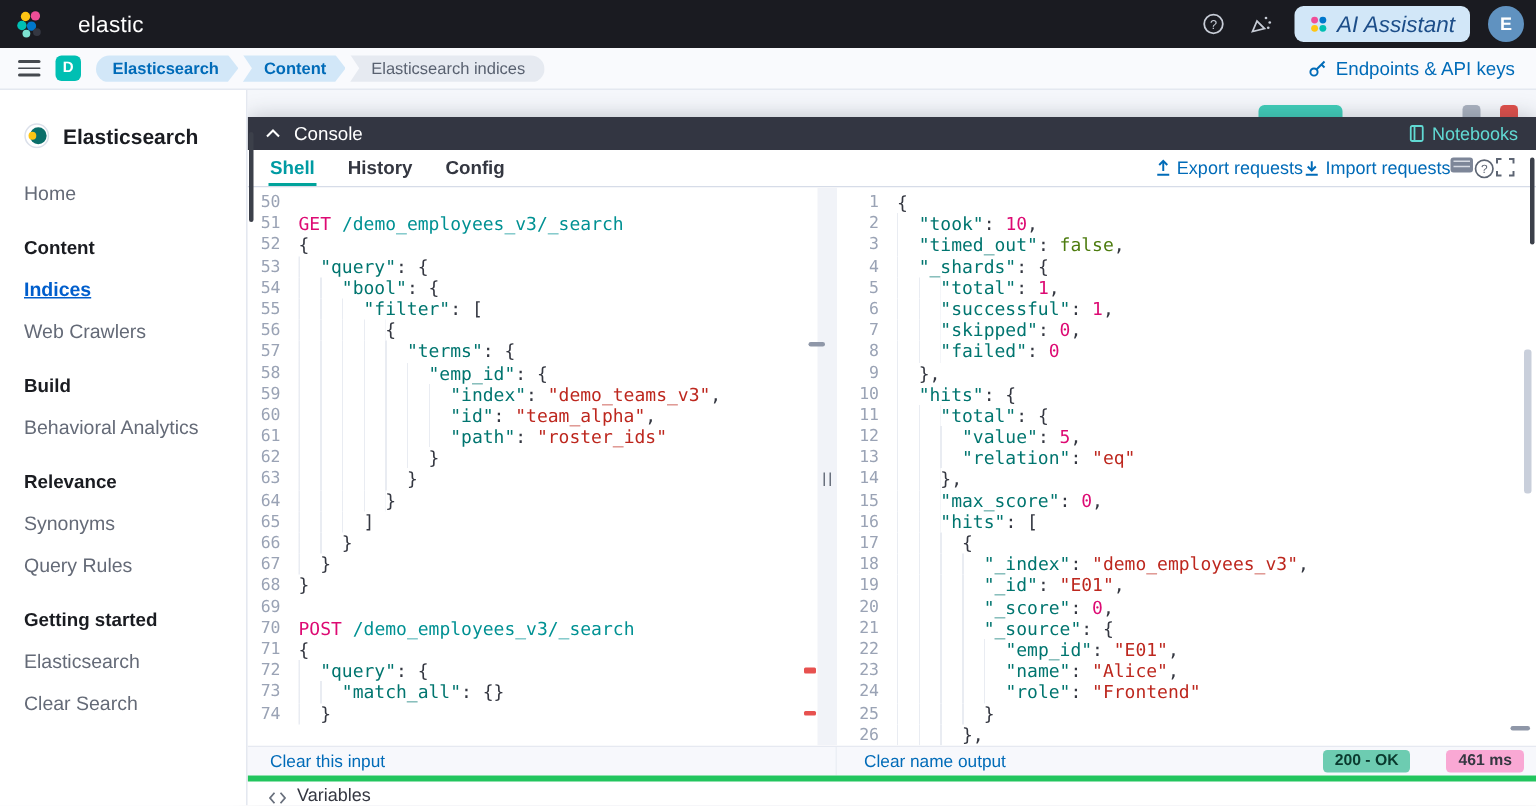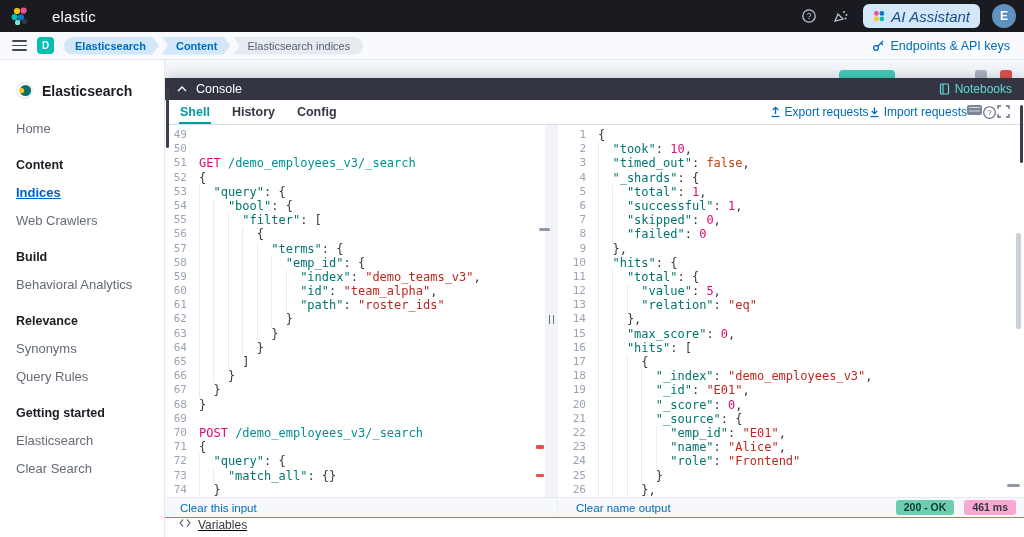--- a/index.html
+++ b/index.html
@@ -67,35 +67,35 @@
   .pane { position:relative; overflow:hidden; padding-top:3px; }
   .pane-left { width:380px; }
   .divider { width:13px; background:#f1f3f8; position:relative; }
   .grip { position:absolute; top:190px; left:4px; width:5px; height:9px; border-left:1.5px solid #69707d; border-right:1.5px solid #69707d; }
   .pane-right { flex:1; }
   .cl { display:flex; height:14.2px; line-height:14.2px; white-space:pre; font-family:"DejaVu Sans Mono", monospace; font-size:12px; }
   .ln { width:34px; text-align:right; padding-right:12px; color:#9aa3b5; font-size:11px; flex:none; }
   .pane-right .ln { width:40px; }
   .ind { flex:none; height:100%; background-image:repeating-linear-gradient(to right, #e9ecf2 0, #e9ecf2 1px, transparent 1px, transparent 14.45px); }
   .tk-m { color:#dd0a73; } .tk-u { color:#009193; } .tk-k { color:#00756f; }
-  .tk-s { color:#bd271e; } .tk-n { color:#dd0a73; } .tk-b { color:#c2410c; } .tk-p { color:#343741; }
+  .tk-s { color:#bd271e; } .tk-n { color:#dd0a73; } .tk-b { color:#4d7c0f; } .tk-p { color:#343741; }
   .err-mark { position:absolute; width:8px; height:3.5px; background:#e7514f; border-radius:1px; left:371px; }
   .vthumb { position:absolute; background:#c9cfdb; border-radius:2px; }
   .dash { position:absolute; background:#8f97a8; border-radius:2px; }
 
   
   .console-footer { height:20px; background:#f7f8fc; border-top:1px solid #e6e9f1; display:flex; font-size:11.5px; }
   .cf-left { width:393px; display:flex; align-items:center; padding-left:15px; border-right:1px solid #eceff5; }
   .cf-right { flex:1; display:flex; align-items:center; padding:0 8px 0 18px; }
   .clear-link { color:#006bb8; cursor:pointer; }
-  .badges { margin-left:auto; display:flex; gap:10px; }
+  .badges { margin-left:auto; display:flex; gap:24px; }
   .badge { height:15px; line-height:15px; border-radius:3px; padding:0 8px; font-size:10.5px; font-weight:700; }
   .badge.ok { background:#6dccb1; color:#0a3a2e; }
   .badge.ms { background:#f9a8d4; color:#343741; }
-  .varbar { height:20px; background:#fff; border-top:1px solid #22c55e; display:flex; align-items:flex-start; gap:7px; padding-left:14px;text-decoration:underline; }
+  .varbar { height:20px; background:#fff; border-top:4px solid #22c55e; display:flex; align-items:flex-end; gap:7px; padding-left:14px; }
   .varbar span { font-size:12px; color:#343741; }
 
   
   .pgscroll { position:absolute; width:3px; background:#3c404a; border-radius:2px; z-index:25; }
 </style>
 </head>
 <body>
 
 <div class="page">
 
@@ -249,21 +249,20 @@
             <text x="8" y="11" text-anchor="middle" font-size="8.5" fill="#5d6573" font-family="Liberation Sans, sans-serif">?</text>
           </svg>
           <svg width="13" height="13" viewBox="0 0 13 13">
             <path d="M1 4 V1 H4 M9 1 H12 V4 M12 9 V12 H9 M4 12 H1 V9" fill="none" stroke="#5d6573" stroke-width="1.3"></path>
           </svg>
         </div>
       </div>
 
       <div class="console-body">
         <div class="pane pane-left" id="editor-pane">
-            <div class="cl"><span class="ln">49</span><span class="ind" style="width: 0px;"></span></div>
             <div class="cl"><span class="ln">50</span><span class="ind" style="width: 0px;"></span></div>
             <div class="cl"><span class="ln">51</span><span class="ind" style="width: 0px;"></span><span class="tk-m">GET</span><span class="tk-p"> </span><span class="tk-u">/demo_employees_v3/_search</span></div>
             <div class="cl"><span class="ln">52</span><span class="ind" style="width: 0px;"></span><span class="tk-p">{</span></div>
             <div class="cl"><span class="ln">53</span><span class="ind" style="width: 14.45px;"></span><span class="tk-k">"query"</span><span class="tk-p">: {</span></div>
             <div class="cl"><span class="ln">54</span><span class="ind" style="width: 28.9px;"></span><span class="tk-k">"bool"</span><span class="tk-p">: {</span></div>
             <div class="cl"><span class="ln">55</span><span class="ind" style="width: 43.35px;"></span><span class="tk-k">"filter"</span><span class="tk-p">: [</span></div>
             <div class="cl"><span class="ln">56</span><span class="ind" style="width: 57.8px;"></span><span class="tk-p">{</span></div>
             <div class="cl"><span class="ln">57</span><span class="ind" style="width: 72.25px;"></span><span class="tk-k">"terms"</span><span class="tk-p">: {</span></div>
             <div class="cl"><span class="ln">58</span><span class="ind" style="width: 86.7px;"></span><span class="tk-k">"emp_id"</span><span class="tk-p">: {</span></div>
             <div class="cl"><span class="ln">59</span><span class="ind" style="width: 101.15px;"></span><span class="tk-k">"index"</span><span class="tk-p">: </span><span class="tk-s">"demo_teams_v3"</span><span class="tk-p">,</span></div>

